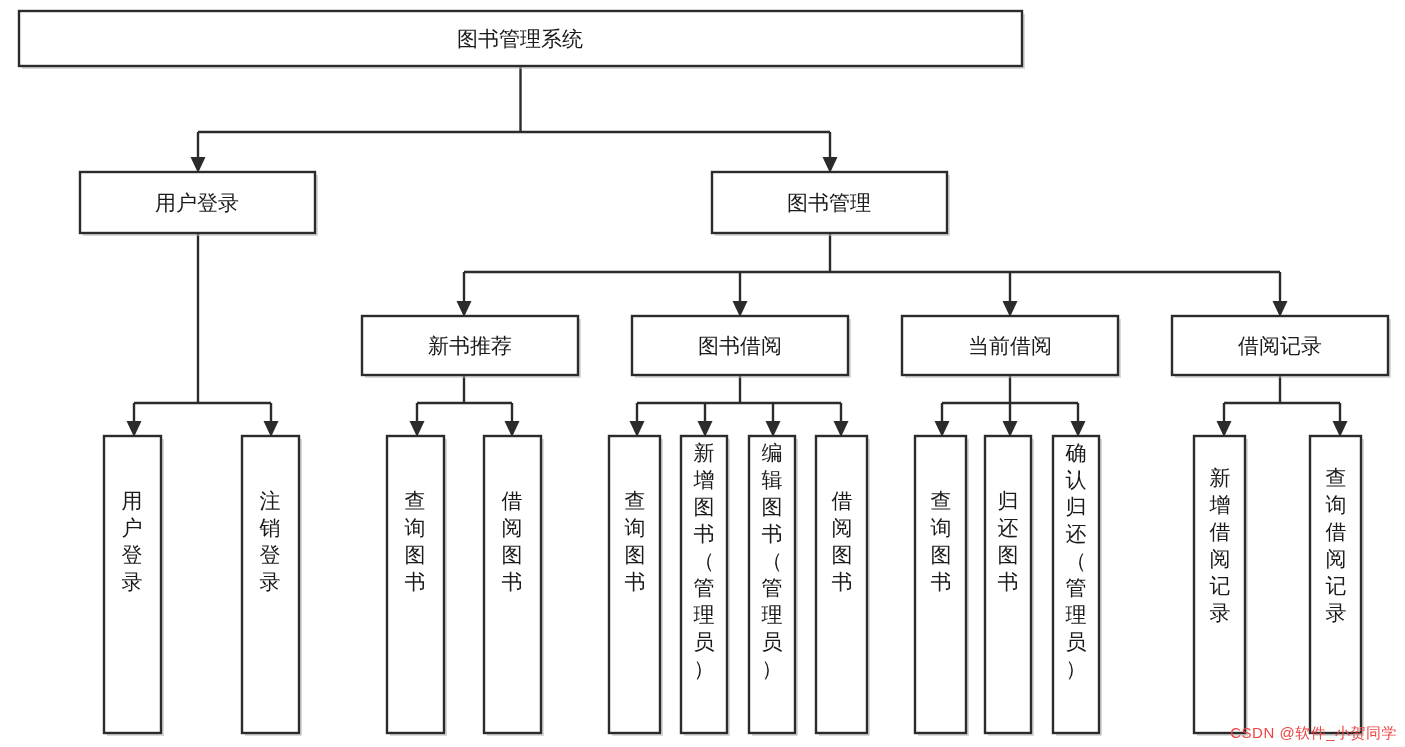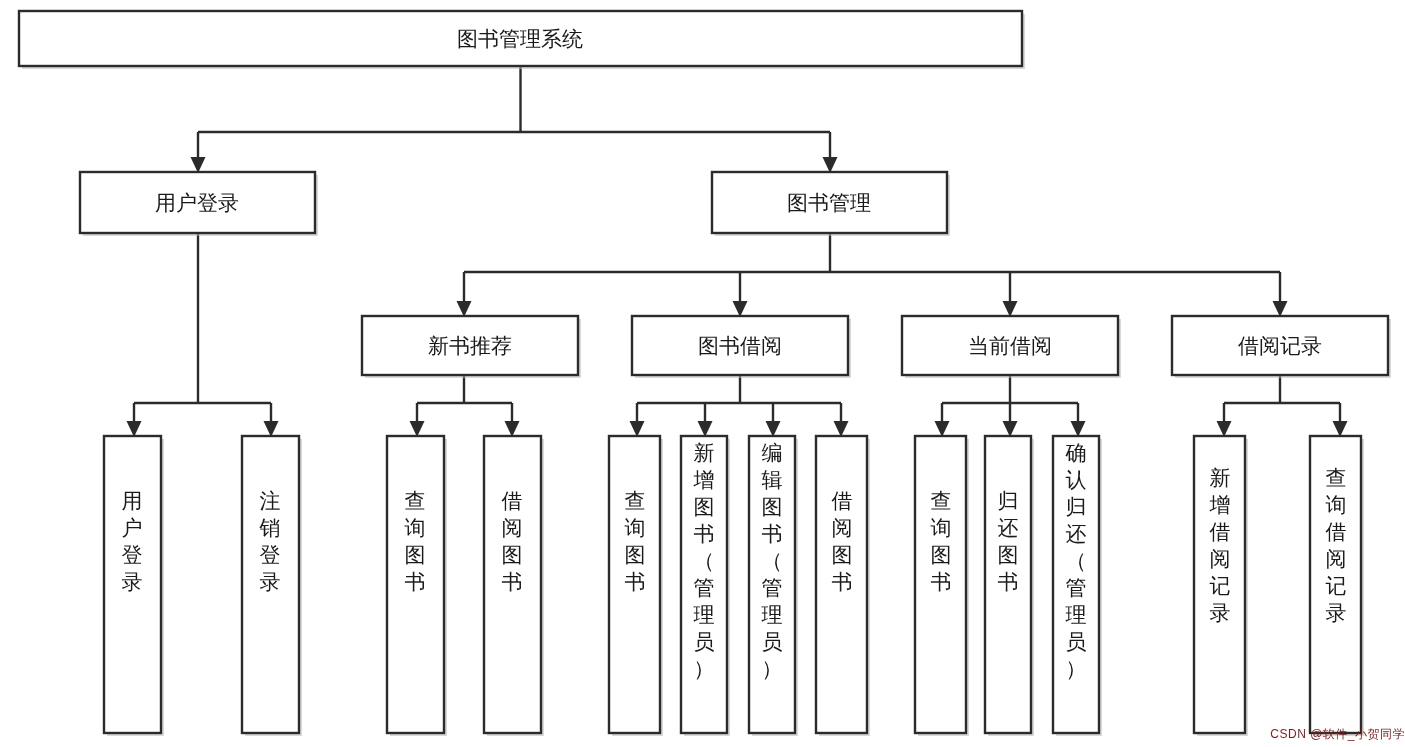--- a/index.html
+++ b/index.html
@@ -54,25 +54,25 @@
     dominant-baseline: middle;
   }
   .node-label-vertical {
     font-family: "Liberation Sans", "DejaVu Sans", sans-serif;
     font-size: 21px;
     fill: #1a1a1a;
     text-anchor: middle;
   }
   .watermark {
     position: absolute;
-    right: 0;
+    right: 8px;
     bottom: 4px;
     font-family: "Liberation Sans", "DejaVu Sans", sans-serif;
-    font-size: 12px;
-    color: #7f1d1d;
+    font-size: 15px;
+    color: #ef4444;
     letter-spacing: 0.5px;
     white-space: nowrap;
     pointer-events: none;
   }
 </style>
 </head>
 <body>
 
 <div id="diagram-root">
 

